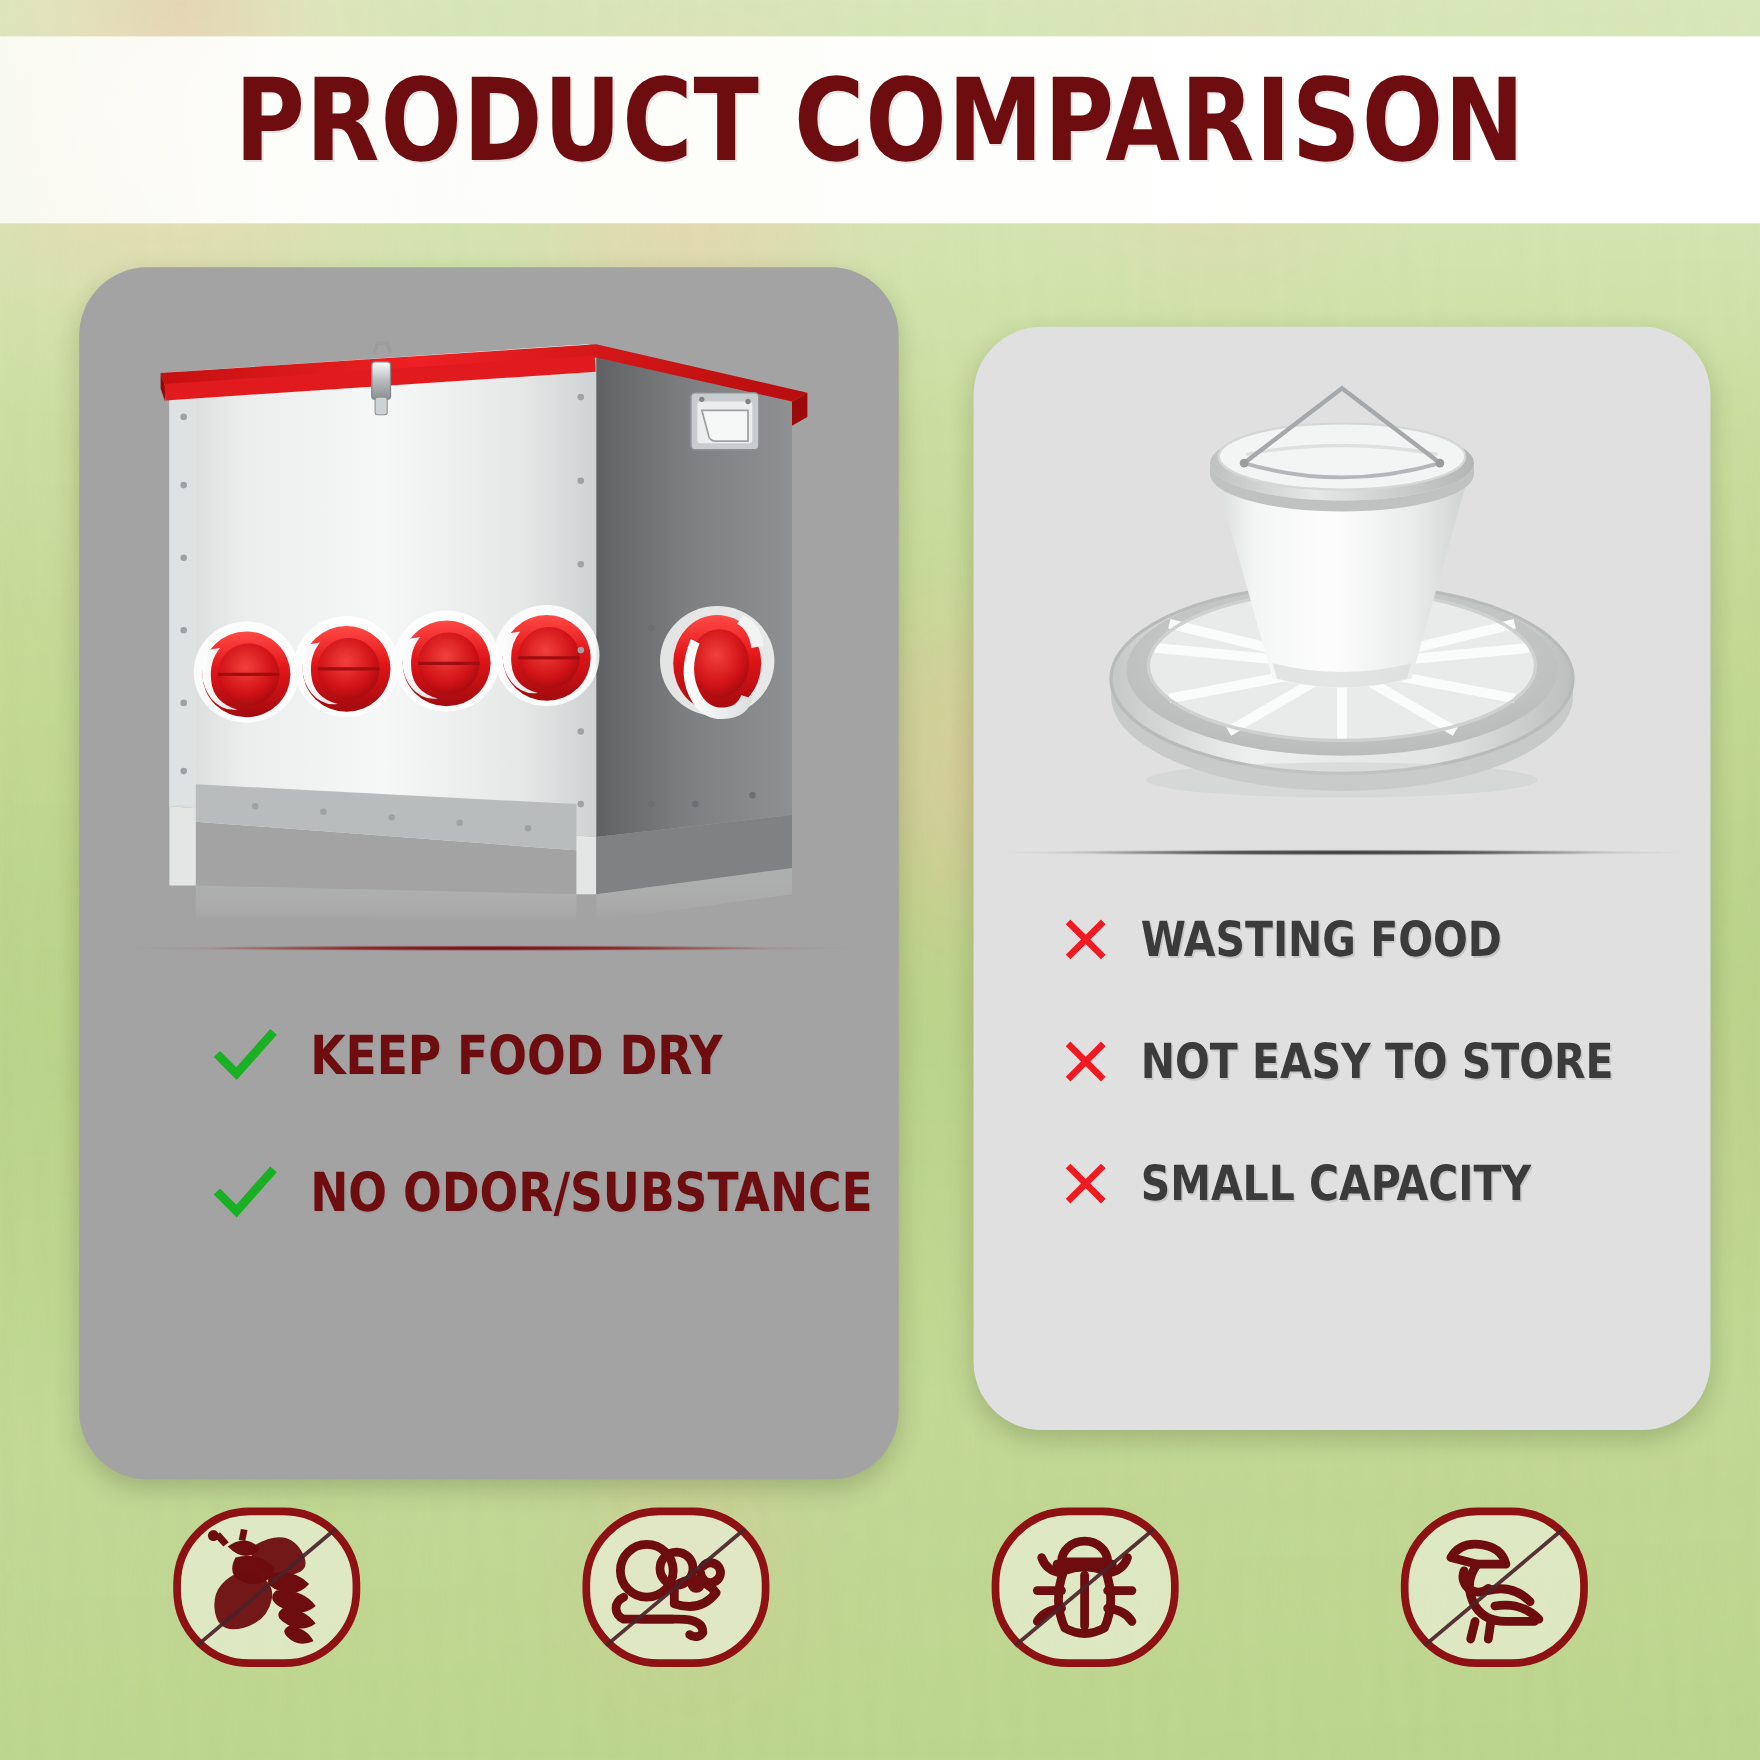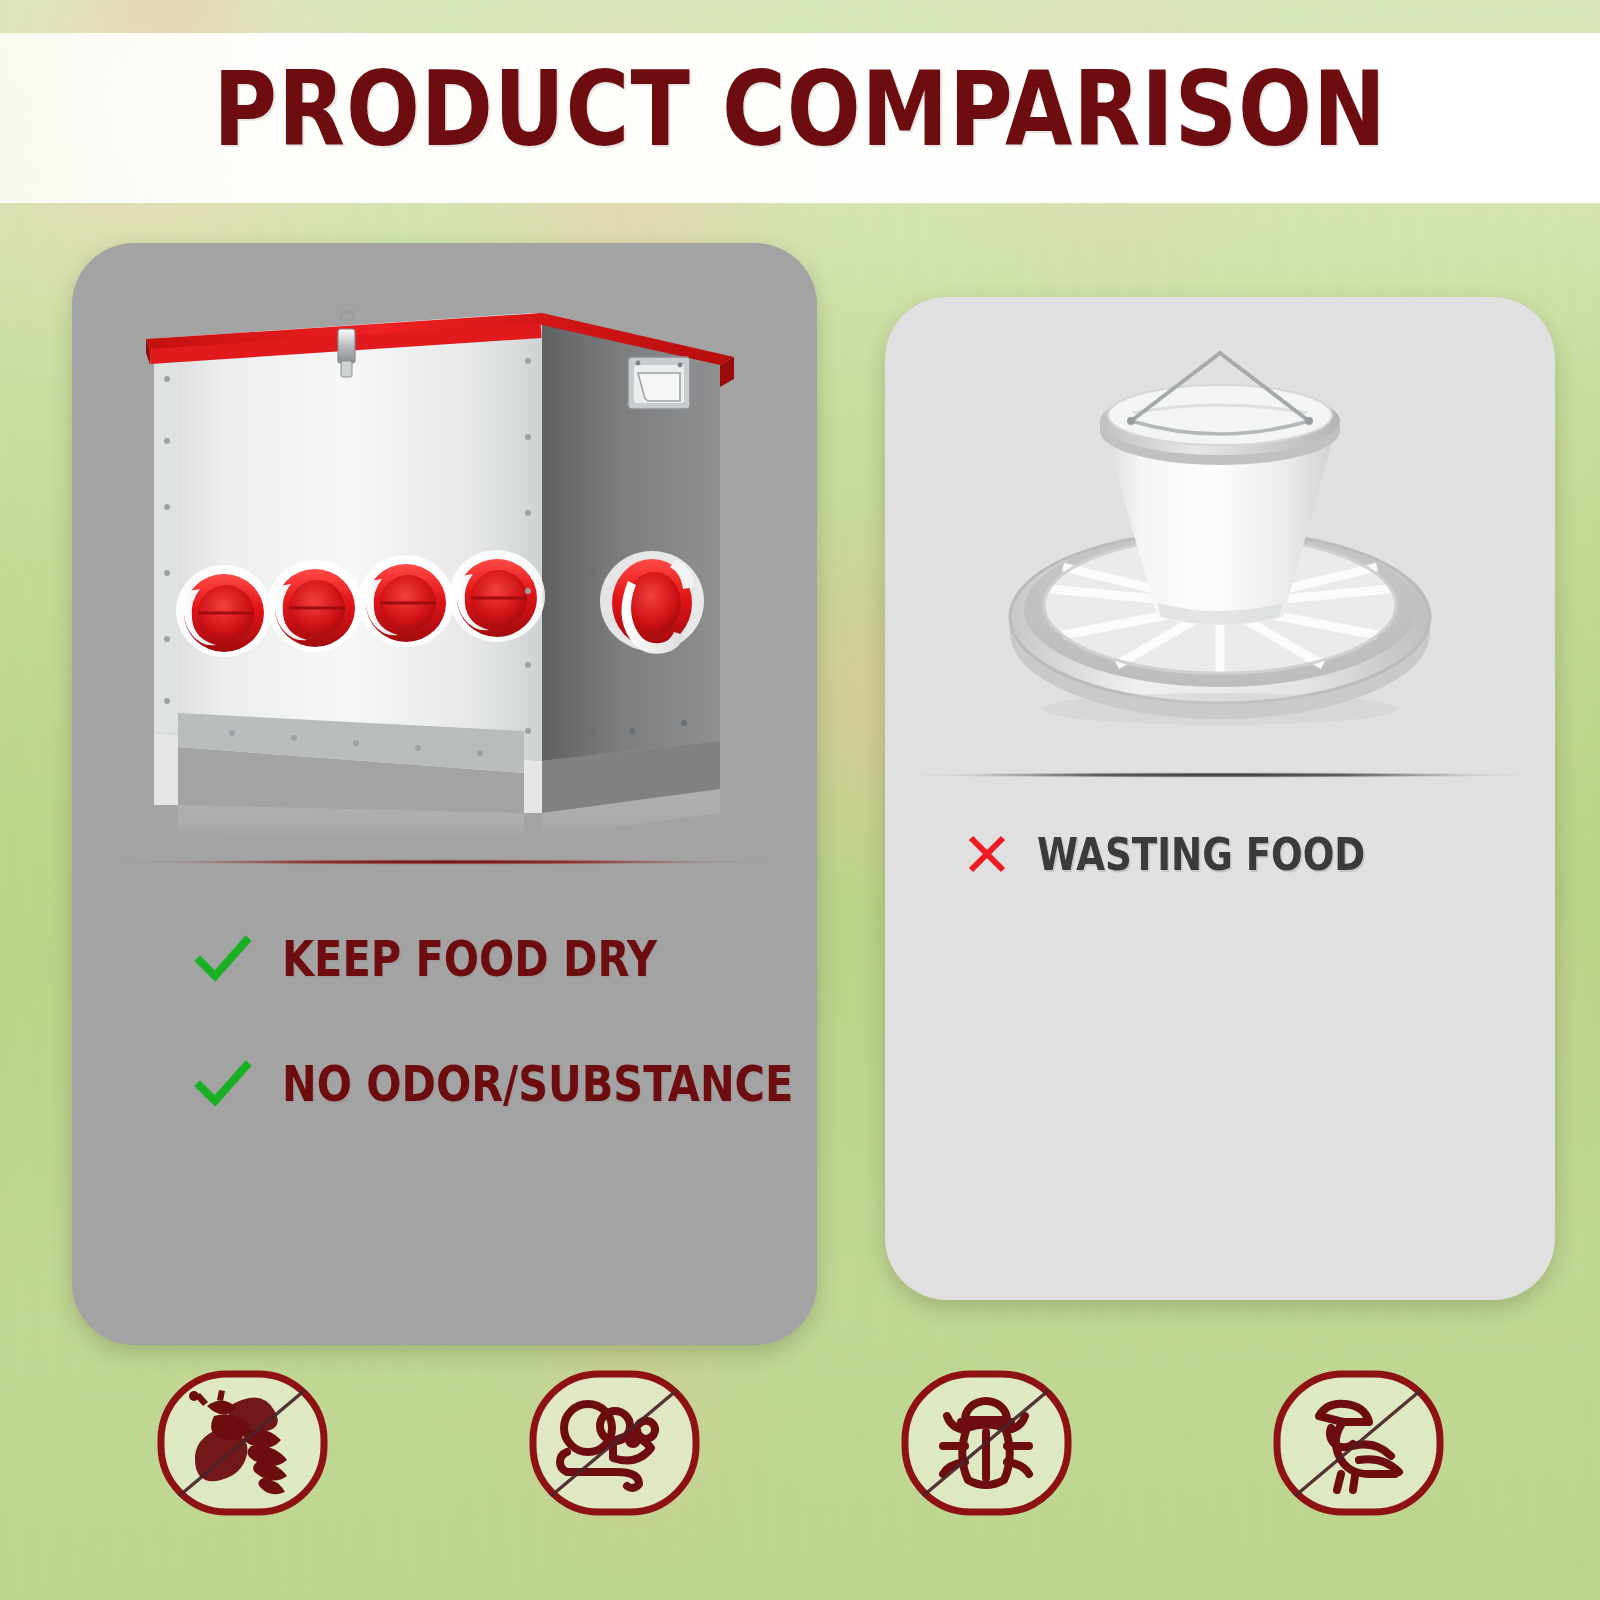--- a/index.html
+++ b/index.html
@@ -372,22 +372,34 @@
 
   <div class="flist" id="list-bad">
 
     <div class="frow">
       <svg class="mark" viewBox="0 0 48 48">
         <path d="M8 8 L40 40 M40 8 L8 40" fill="none" stroke="#ee1c22" stroke-width="6" stroke-linecap="butt"></path>
       </svg>
       <span class="ftext">WASTING FOOD</span>
     </div>
 
-
-
+    <div class="frow">
+      <svg class="mark" viewBox="0 0 48 48">
+        <path d="M8 8 L40 40 M40 8 L8 40" fill="none" stroke="#ee1c22" stroke-width="6" stroke-linecap="butt"></path>
+      </svg>
+      <span class="ftext">NOT EASY TO STORE</span>
+    </div>
+
+
+    <div class="frow">
+      <svg class="mark" viewBox="0 0 48 48">
+        <path d="M8 8 L40 40 M40 8 L8 40" fill="none" stroke="#ee1c22" stroke-width="6" stroke-linecap="butt"></path>
+      </svg>
+      <span class="ftext">SMALL CAPACITY</span>
+    </div>
   </div>
 </div>
 
 <div id="badge-row">
 
   <div class="badge">
     <svg class="shell" viewBox="0 0 175 150">
       <rect x="6" y="6" width="163" height="138" rx="66" ry="66" fill="rgba(240,244,226,.62)" stroke="#8e1113" stroke-width="7"></rect>
     </svg>
     <svg class="glyph" viewBox="0 0 122 106">

